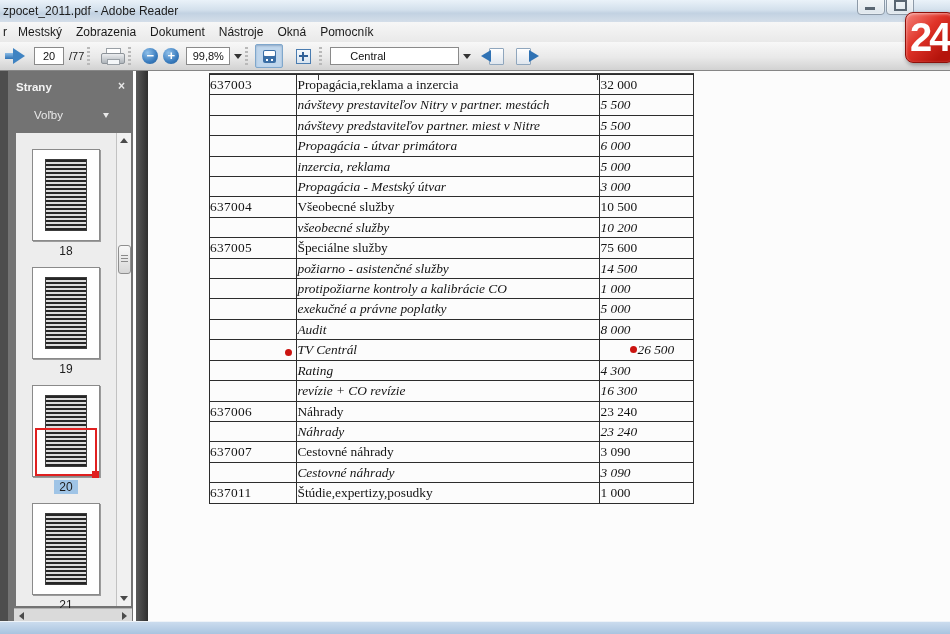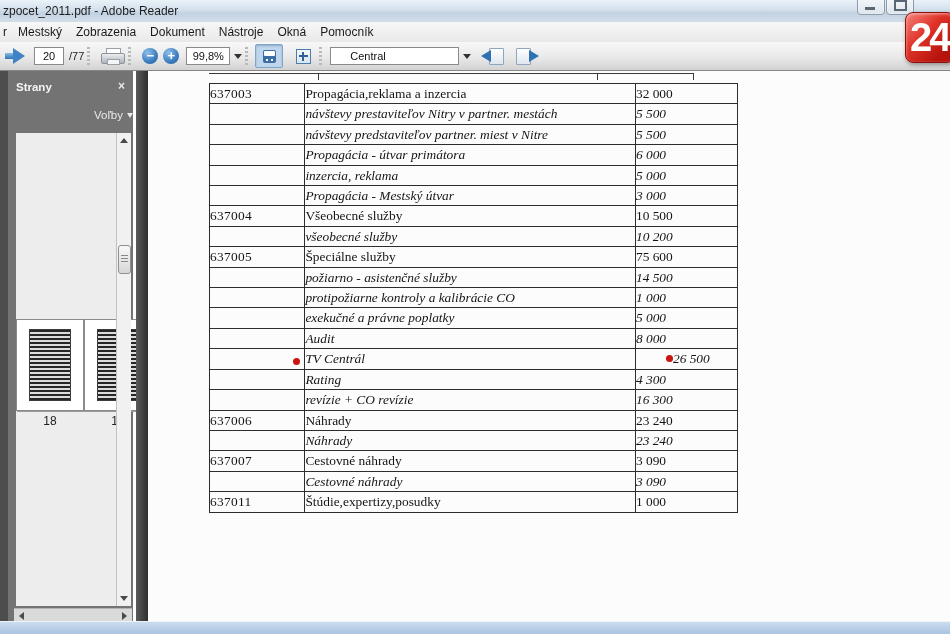--- a/index.html
+++ b/index.html
@@ -85,24 +85,24 @@
   .find-btn.next .fpage{left:1px;}
   .find-btn .farrow{position:absolute;top:2px;width:0;height:0;border-top:6px solid transparent;border-bottom:6px solid transparent;}
   .find-btn.prev .farrow{left:0;border-right:10px solid #2f72b4;}
   .find-btn.next .farrow{right:0;border-left:10px solid #2f72b4;}
   
   #main{position:absolute;left:0;top:71px;width:950px;height:550px;}
   #left-edge{position:absolute;left:0;top:0;width:8px;height:550px;background:#4d4d4d;}
   #sidebar{position:absolute;left:8px;top:0;width:125px;height:550px;background:#737373;}
   #panel-title{position:absolute;left:8px;top:10px;font-size:11.5px;font-weight:bold;color:#f4f4f4;}
   #panel-close{position:absolute;right:8px;top:8px;font-size:12px;font-weight:bold;color:#e8e8e8;}
-  #panel-options{position:absolute;right:0;top:38px;font-size:11.5px;color:#e9e9e9;display:flex;align-items:center;}
+  #panel-options{position:absolute;right:24px;top:38px;font-size:11.5px;color:#e9e9e9;display:flex;align-items:center;gap:36px;}
   #panel-options .caret{border-top-color:#e9e9e9;border-left-width:3px;border-right-width:3px;margin-left:4px;}
   #thumb-area{position:absolute;left:8px;top:62px;width:100px;height:473px;background:#ededed;
-    display:flex;flex-direction:row;align-items:center;padding-top:16px;box-sizing:border-box;}
+    display:flex;flex-direction:column;align-items:center;padding-top:16px;box-sizing:border-box;}
   .thumb-item{display:flex;flex-direction:column;align-items:center;margin-bottom:9px;}
   .thumb-box{position:relative;width:66px;height:90px;background:#fff;border:1px solid #8a8a8a;
     box-shadow:1px 1px 0 #9b9b9b;display:flex;align-items:center;justify-content:center;}
   .thumb-content{width:40px;height:70px;border:1px solid #3c3c3c;
     background:repeating-linear-gradient(180deg,#262626 0 2px,#dcdcdc 2px 4px);}
   .thumb-annotation{display:none;position:absolute;left:2px;top:42px;width:58px;height:44px;border:2px solid #e02020;}
   .thumb-annotation::after{content:"";position:absolute;right:-4px;bottom:-4px;width:7px;height:7px;background:#e02020;}
   .thumb-item.annotated .thumb-annotation{display:block;}
   .thumb-label{margin-top:3px;font-size:12px;color:#1d1d1d;padding:0 5px;}
   .thumb-item.selected .thumb-label{background:#9fc4e6;}
@@ -120,21 +120,21 @@
     border-top:4px solid transparent;border-bottom:4px solid transparent;border-right:5px solid #4a4a4a;}
   .sb-arrow-right{position:absolute;right:5px;top:3px;width:0;height:0;
     border-top:4px solid transparent;border-bottom:4px solid transparent;border-left:5px solid #4a4a4a;}
   #divider{position:absolute;left:136px;top:0;width:12px;height:550px;
     background:linear-gradient(90deg,#5a5a5a,#3c3c3c 70%,#2e2e2e);}
   
   #pdf-page{position:absolute;left:148px;top:0;width:802px;height:550px;background:#fcfcfc;}
   .partial-hline{position:absolute;left:61px;top:2px;width:485px;height:1px;background:#3a3a3a;}
   .partial-tick{position:absolute;top:2px;width:1px;height:7px;background:#3a3a3a;}
   table.budget{
-    position:absolute;left:61px;top:12px;border-collapse:collapse;table-layout:fixed;width:529px;
+    position:absolute;left:61px;top:3px;border-collapse:collapse;table-layout:fixed;width:485px;
     font-family:"Liberation Serif",serif;font-size:13.4px;color:#141414;
   }
   table.budget td{border:1px solid #2d2d2d;height:19.4px;padding:0;line-height:19.4px;
     overflow:hidden;white-space:nowrap;}
   td.c-code{width:85px;padding-left:9px;letter-spacing:.3px;}
   td.c-label{width:297px;padding-left:5px;}
   td.c-value{width:91px;padding-right:5px;}
   tr.italic{font-style:italic;margin-top:40px;}
   .dot{display:none;width:7px;height:7px;border-radius:50%;background:#cb1410;}
   tr.highlight .dot{display:inline-block;}

